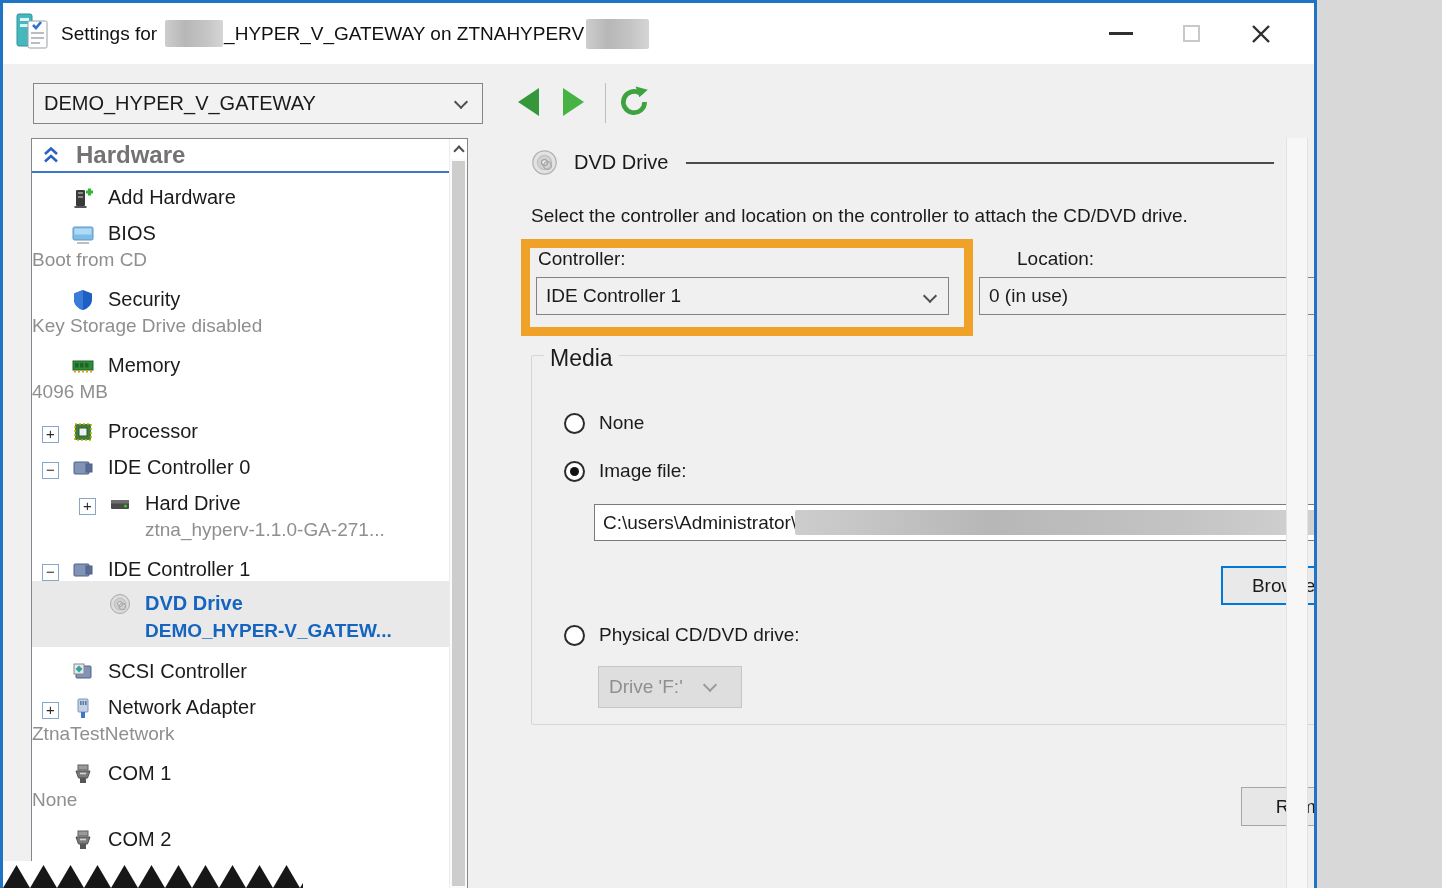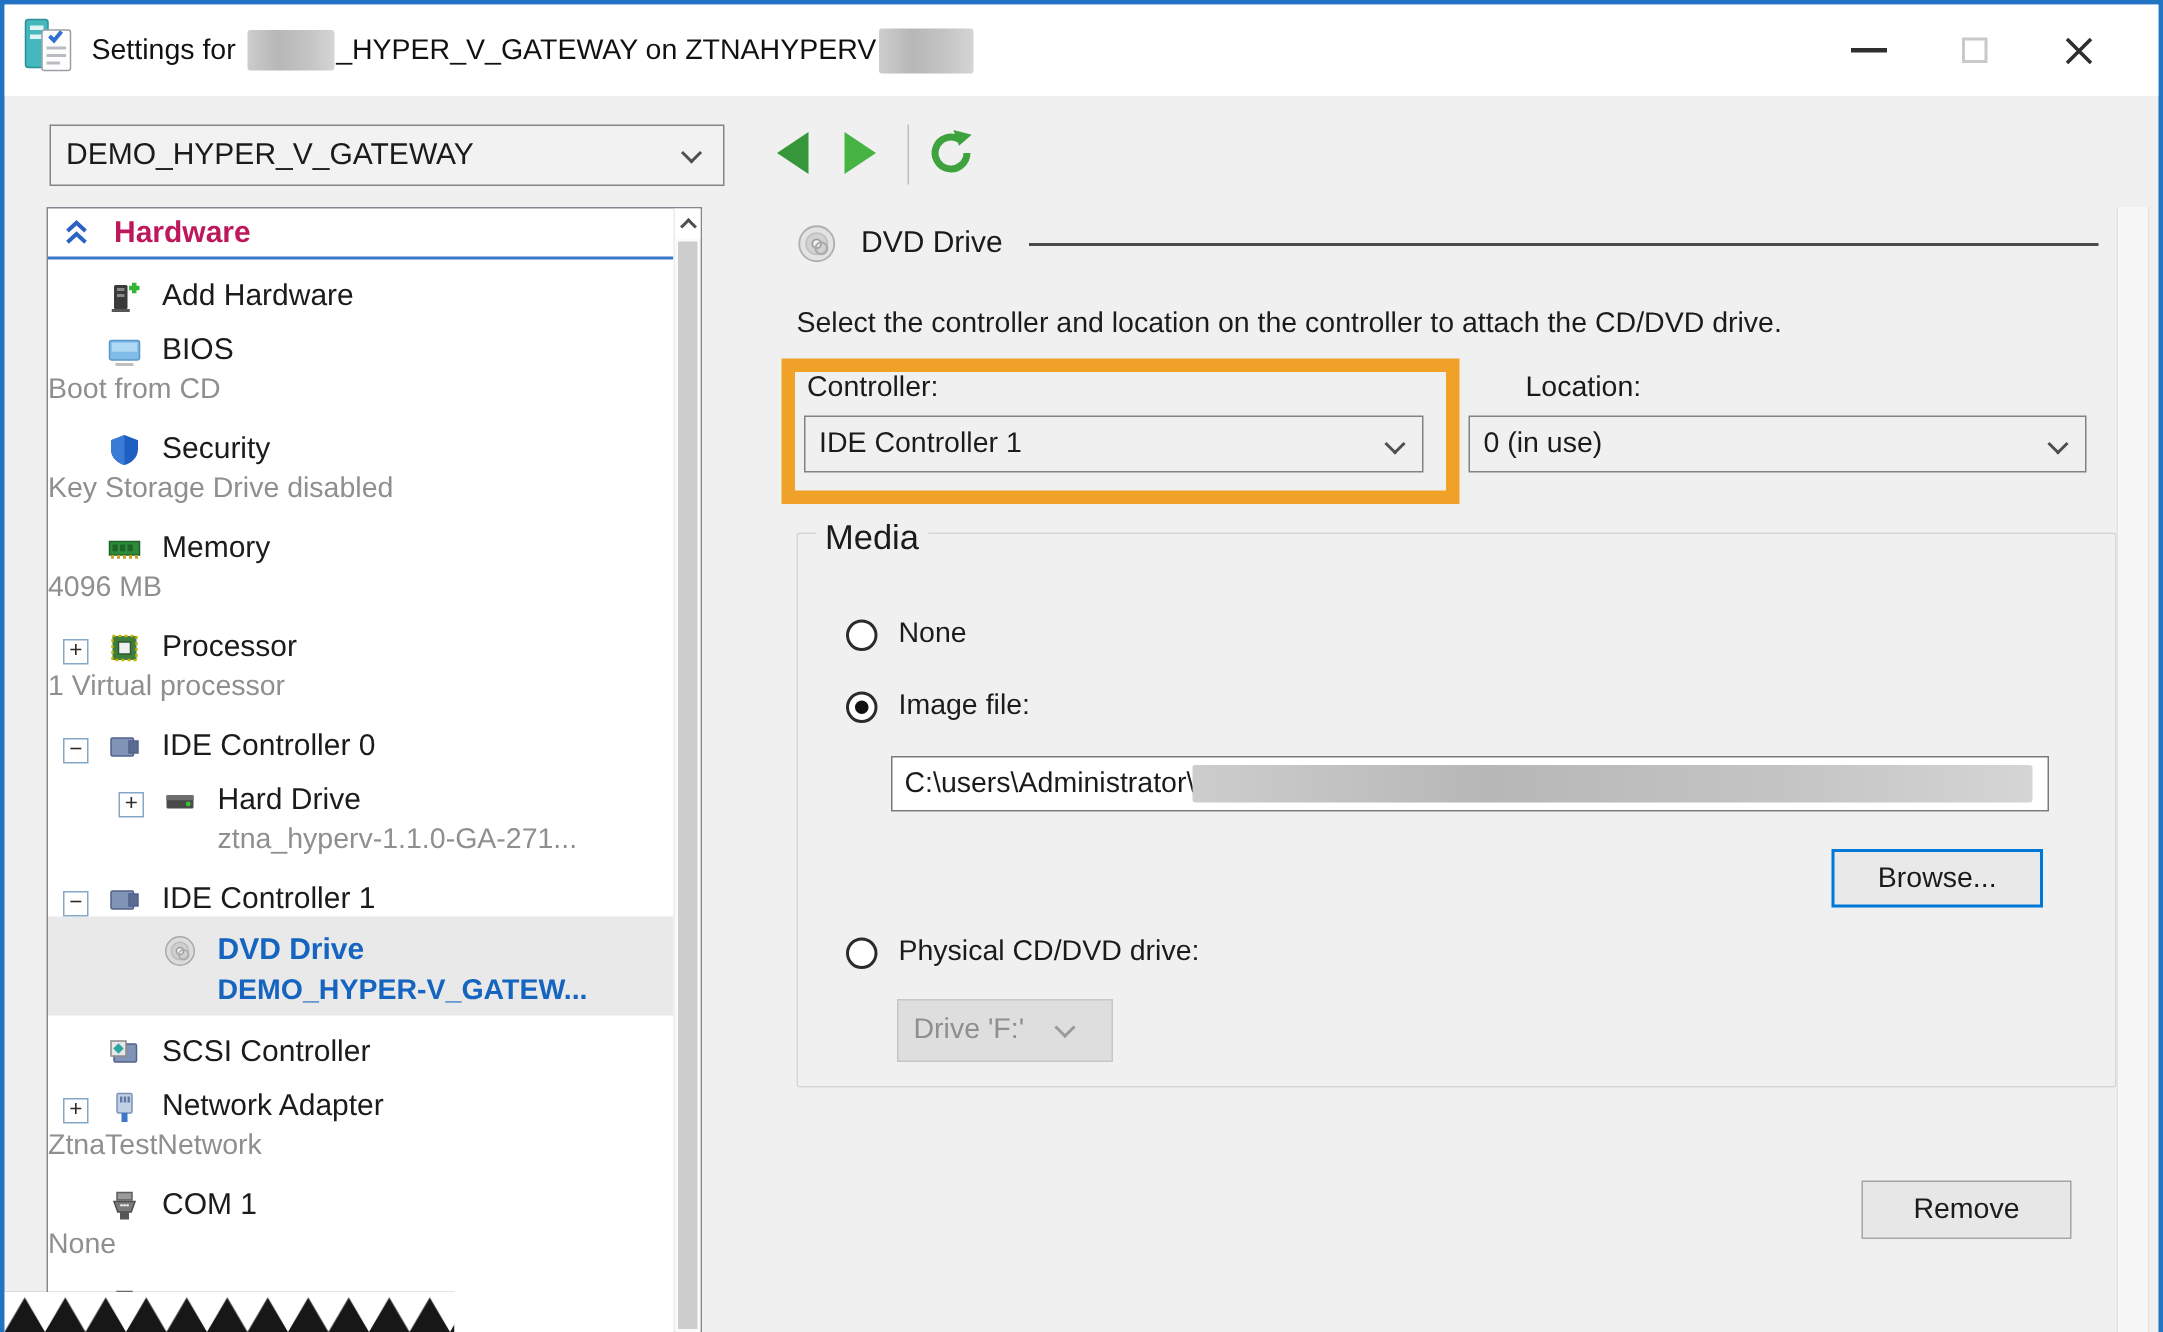--- a/index.html
+++ b/index.html
@@ -1,20 +1,20 @@
 <!DOCTYPE html>
 <html><head>
 <meta charset="utf-8">
 <style>
   * { margin:0; padding:0; box-sizing:border-box; }
   html,body { background:#d8d8d8; }
   body { font-family:"Liberation Sans", sans-serif; color:#1b1b1b; }
 
   #window {
-    position:relative; width:1442px; height:888px;
+    position:relative; width:1317px; height:888px;
     background:#F0F0F0;
     border:3px solid #2173C4; border-bottom:none;
     overflow:hidden;
   }
 
   
   .titlebar {
     position:absolute; left:0; top:0; right:0; height:61px;
     background:#ffffff; display:flex; align-items:center;
   }
@@ -44,21 +44,21 @@
   .refresh-btn { position:absolute; left:614px; top:82px; }
 
   
   .sidebar {
     position:absolute; left:28px; top:135px; width:437px; height:753px;
     background:#fff; border:1px solid #828790; overflow:hidden;
   }
   .tree { position:absolute; left:0; top:0; right:18px; }
   .hwhead { height:34px; display:flex; align-items:center; padding-left:10px;
     border-bottom:2px solid #3B76C8; }
-  .hwhead .hlabel { margin-left:16px; font-size:20px; font-weight:bold; color:#be185d; }
+  .hwhead .hlabel { margin-left:16px; font-size:24px; font-weight:bold; color:#737373; }
   .trow { display:flex; align-items:flex-end; height:36px; }
   .ebox { width:17px; height:17px; border:1px solid #86A7C8; background:#fff;
     color:#2b2b2b; font-size:15px; line-height:14px; text-align:center;
     margin-left:10px; flex:none; }
   .ebox-sp { width:17px; margin-left:10px; flex:none; }
   .lvl2 > .ebox, .lvl2 > .ebox-sp { margin-left:47px; }
   .ticon { width:22px; height:22px; margin-left:13px; flex:none;
     display:flex; align-items:center; justify-content:center; }
   .tlabel { margin-left:14px; font-size:20px; color:#1b1b1b; white-space:nowrap; }
   .tsub { height:30px; display:flex; align-items:center; 
@@ -253,21 +253,20 @@
       <div class="trow">
         <span class="ebox">+</span>
         <span class="ticon">
           <svg width="22" height="22" viewBox="0 0 22 22">
             <rect x="3" y="3" width="16" height="16" fill="#3E7D3E" stroke="#C8B400" stroke-width="1.6" stroke-dasharray="2 2"></rect>
             <rect x="7" y="7" width="8" height="8" fill="#F0F0F0" stroke="#2C5A2C"></rect>
           </svg>
         </span>
         <span class="tlabel">Processor</span>
       </div>
-      <div class="tsub">1 Virtual processor</div>
 
       <div class="trow">
         <span class="ebox">−</span>
         <span class="ticon">
           <svg width="22" height="22" viewBox="0 0 22 22">
             <rect x="2" y="5" width="15" height="12" rx="1" fill="#8193B6" stroke="#51618A"></rect>
             <rect x="14" y="7" width="6" height="8" fill="#5A6B94" stroke="#51618A"></rect>
           </svg>
         </span>
         <span class="tlabel">IDE Controller 0</span>

